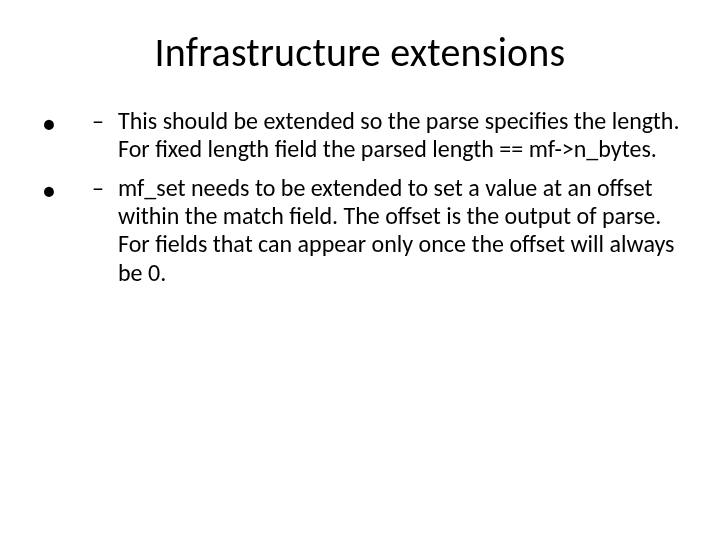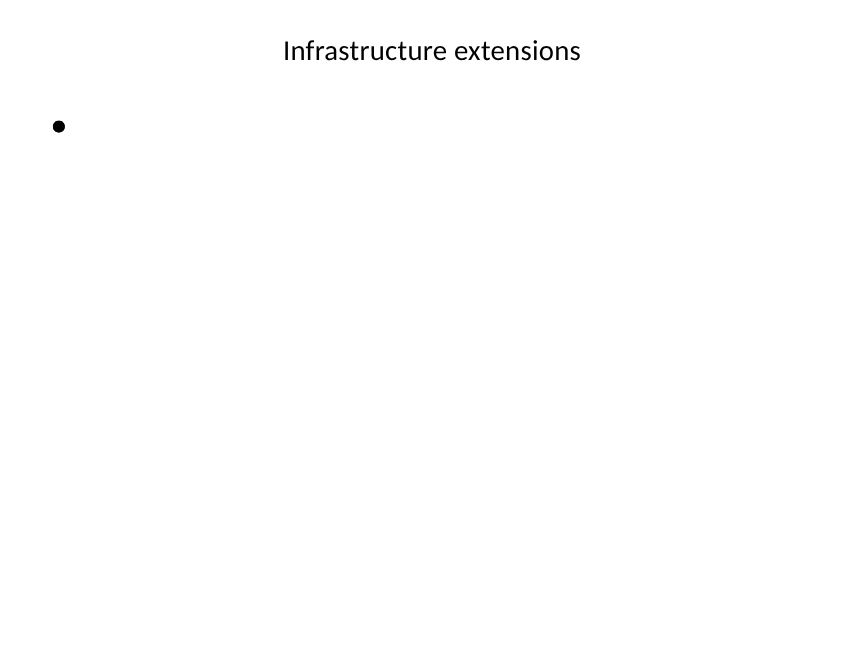--- a/index.html
+++ b/index.html
@@ -13,21 +13,21 @@
     overflow: hidden;
   }
   .slide {
     box-sizing: border-box;
     width: 720px;
     height: 540px;
     padding: 24px 40px 40px 40px;
   }
   .title {
     text-align: center;
-    font-size: 24px;
+    font-size: 40px;
     font-weight: 400;
     margin: 4px 0 30px 0;
     letter-spacing: 0.2px;
   }
   ul.level1 {
     list-style: none;
     margin: 0;
     padding: 0;
   }
   ul.level1 > li {
@@ -67,17 +67,27 @@
   }
 </style>
 </head>
 <body>
 
 <div class="slide">
   <div class="title">Infrastructure extensions</div>
 
   <ul class="level1">
     <li>
+      <ul class="level2">
+        <li>
+          <span>This should be extended so the parse specifies the length. For fixed length field the parsed length == mf-&gt;n_bytes.</span>
+        </li>
+      </ul>
     </li>
     <li>
+      <ul class="level2">
+        <li>
+          <span>mf_set needs to be extended to set a value at an offset within the match field. The offset is the output of parse. For fields that can appear only once the offset will always be 0.</span>
+        </li>
+      </ul>
     </li>
   </ul>
 </div>
 
 </body></html>

